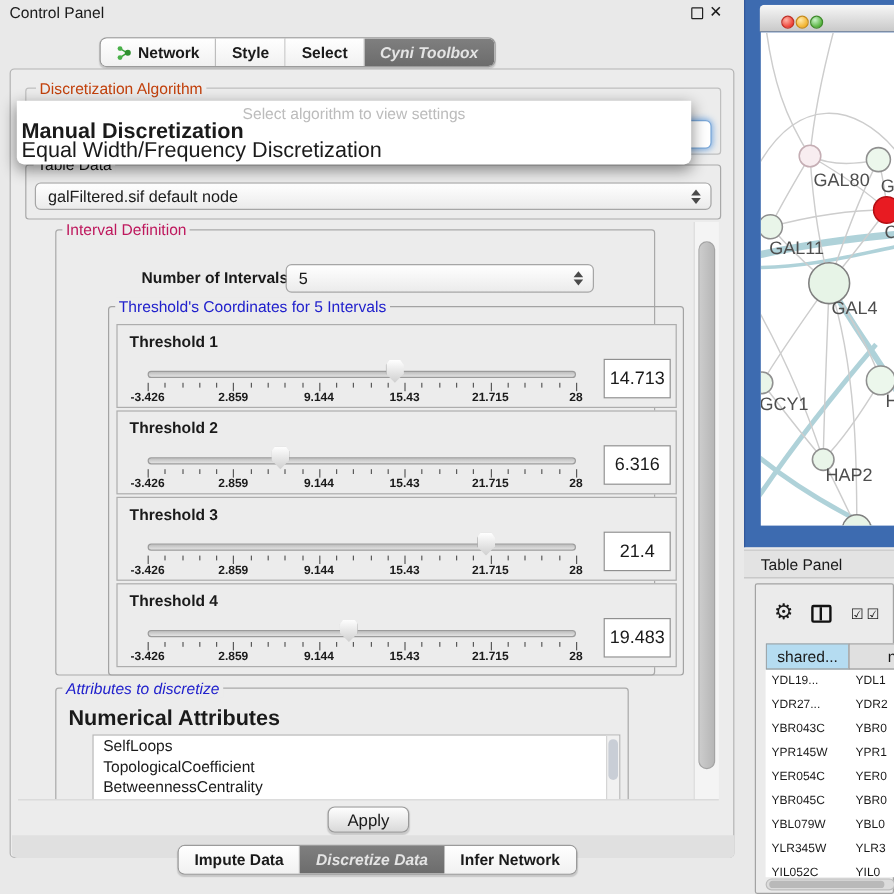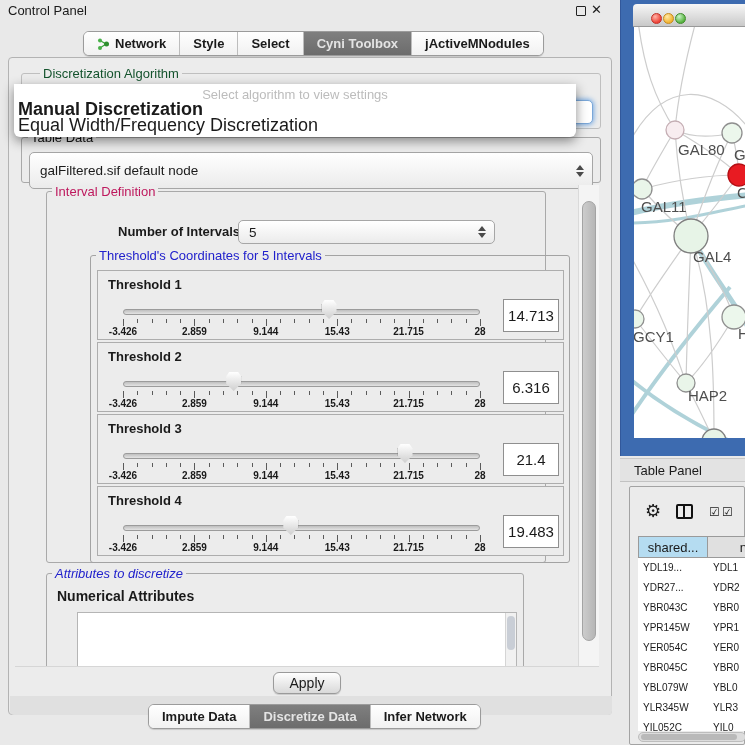--- a/index.html
+++ b/index.html
@@ -16,53 +16,53 @@
   #cp-title { left:8px; top:3px; font-size:13px; }
   #float-btn { left:576px; top:6px; width:10px; height:10px; border:1.5px solid #222; border-radius:1px; }
   #close-btn { left:591px; top:2px; font-size:13px; font-weight:bold; }
 
   .segmented { display:flex; border:1px solid #9b9b9b; border-radius:6px; overflow:hidden;
     background:#fff; box-shadow:0 1px 1px rgba(0,0,0,.15); }
   .seg { display:flex; align-items:center; justify-content:center; gap:5px;
     font-size:13px; font-weight:600; padding:0 13px; height:23px; background:linear-gradient(#ffffff,#f1f1f1);
     border-right:1px solid #bdbdbd; white-space:nowrap; }
   .seg:last-child { border-right:none; }
-  .seg.active { background:linear-gradient(#7f7f7f,#6c6c6c); color:#e4e4e4; }
+  .seg.active { background:linear-gradient(#7f7f7f,#6c6c6c); color:#e4e4e4;font-style:italic; }
   #top-tabs { left:83px; top:31px; }
   #bottom-tabs { left:148px; top:704px; }
 
   #main-panel { left:8px; top:57px; width:604px; height:658px; background:#ececec;
     border:1px solid #b3b3b3; border-radius:4px; }
 
   .groupbox { position:absolute; border:1px solid #a9a9a9; border-radius:3px; }
   .group-label { position:absolute; top:-8px; font-size:13px; background:#ececec; padding:0 3px; white-space:nowrap; }
 
   
   #algo-group { left:12px; top:15px; width:580px; height:56px; border-color:#bfbfbf; }
-  #algo-group .group-label { left:18px; color:#14532d; }
+  #algo-group .group-label { left:8px; color:#c2410c; }
   #algo-combo { left:20px; top:42px; width:564px; height:24px; background:#fff; border:1px solid #7aa7d8;
     border-radius:5px; box-shadow:0 0 5px 1px #79abe2; }
 
   
   #algo-popup { left:5px; top:26px; width:562px; height:53px; background:#fff;
     box-shadow:0 4px 12px rgba(0,0,0,.45); border-radius:0 0 6px 6px; z-index:50; }
   #popup-hint { text-align:center; font-size:13px; color:#bcbcbc; padding-top:3px; height:17px; }
   .popup-item { font-size:18px; padding:0 4px; line-height:16px; }
   .popup-item.first { font-weight:bold; }
 
   
   #tabledata-group { left:12px; top:79px; width:580px; height:46px; }
   #tabledata-group .group-label { left:6px; color:#111; }
   .combo { position:absolute; background:linear-gradient(#ffffff,#ebebeb); border:1px solid #a6a6a6;
     border-radius:5px; font-size:13.5px; display:flex; align-items:center; padding-left:10px; }
   .stepper { position:absolute; right:8px; top:50%; transform:translateY(-50%); width:8px; height:12px; }
   .stepper:before, .stepper:after { content:""; position:absolute; left:0; border-left:4px solid transparent; border-right:4px solid transparent; }
   .stepper:before { top:0; border-bottom:5px solid #4a4a4a; }
   .stepper:after { bottom:0; border-top:5px solid #4a4a4a; }
-  #tabledata-combo { left:20px; top:94px; width:564px; height:37px; }
+  #tabledata-combo { left:20px; top:94px; width:564px; height:23px; }
 
   
   #scroll-view { left:6px; top:127px; width:562px; height:481px; overflow:hidden; }
   #cp-vscroll { left:569px; top:127px; width:21px; height:481px; background:#f4f4f4; border-left:1px solid #dadada; }
   #cp-vscroll .thumb { position:absolute; left:3px; top:16px; width:14px; height:440px; border-radius:7px;
     background:linear-gradient(90deg,#cccccc,#b6b6b6); border:1px solid #a3a3a3; }
 
   #interval-group { left:31px; top:6px; width:500px; height:372px; }
   #interval-group > .group-label { left:5px; color:#be185d; }
   #noi-label { left:71px; top:32px; font-size:13px; font-weight:bold; }
@@ -79,21 +79,21 @@
     background:linear-gradient(180deg,#ffffff,#cfcfcf);
     clip-path:polygon(0 22%,20% 0,80% 0,100% 22%,100% 60%,50% 100%,0 60%);
     filter:drop-shadow(0 0 0.8px #777) drop-shadow(0 1px 1px rgba(0,0,0,.25)); }
   .th-tick { position:absolute; width:1px; background:#5a5a5a; }
   .th-ticklabel { position:absolute; top:55px; font-size:10px; font-weight:bold; transform:translateX(-50%); }
   .th-value { position:absolute; left:405px; top:28px; width:56px; height:33px; background:#fff;
     border:1px solid #8f8f8f; font-size:15px; text-align:center; line-height:31px; }
 
   #attr-group { left:31px; top:388px; width:478px; height:96px; }
   #attr-group > .group-label { left:5px; color:#2121cc;font-style:italic; }
-  #attr-sub { left:10px; top:14px; font-size:14px; font-weight:bold; }
+  #attr-sub { left:10px; top:14px; font-size:18px; font-weight:bold; }
   #attr-list { left:30px; top:38px; width:440px; height:58px; background:#fff; border:1px solid #b5b5b5; overflow:hidden; }
   .attr-item { font-size:13px; line-height:17px; padding-left:8px; }
   #attr-scroll { position:absolute; right:0; top:0; width:11px; height:100%; background:#f1f1f1; border-left:1px solid #d5d5d5; }
   #attr-scroll .thumb { position:absolute; left:1px; top:3px; width:8px; height:34px; background:#c9ced6; border-radius:4px; }
 
   #apply-row { left:6px; top:608px; width:584px; height:30px; border-top:1px solid #d6d6d6; }
   #apply-btn { left:258px; top:5px; width:68px; height:22px; border:1px solid #9a9a9a; border-radius:6px;
     background:linear-gradient(#fefefe,#d9d9d9); font-size:14px; text-align:center; line-height:20px;
     box-shadow:0 1px 1px rgba(0,0,0,.15); }
   #bottom-band { left:1px; top:638px; width:602px; height:19px; background:#e0e0e0; border-radius:0 0 4px 4px; }
@@ -155,23 +155,20 @@
         <span>Network</span>
       </div>
       <div class="seg">
         <span>Style</span>
       </div>
       <div class="seg">
         <span>Select</span>
       </div>
       <div class="seg active">
         <span>Cyni Toolbox</span>
-      </div>
-      <div class="seg">
-        <span>jActiveMNodules</span>
       </div>
     </div>
 
   <div id="main-panel" class="abs">
 
     <div id="algo-group" class="groupbox">
       <span class="group-label">Discretization Algorithm</span>
     </div>
     <div id="algo-combo" class="abs"></div>
 
@@ -357,20 +354,25 @@
                 <div class="th-value">19.483</div>
               </div>
             </div>
         </div>
       </div>
 
       <div id="attr-group" class="groupbox">
         <span class="group-label">Attributes to discretize</span>
         <span id="attr-sub" class="abs">Numerical Attributes</span>
         <div id="attr-list" class="abs">
+          <div id="attr-items">
+              <div class="attr-item">SelfLoops</div>
+              <div class="attr-item">TopologicalCoefficient</div>
+              <div class="attr-item">BetweennessCentrality</div>
+            </div>
           <div id="attr-scroll">
               <div class="thumb"></div>
             </div>
         </div>
       </div>
     </div>
 
     <div id="cp-vscroll" class="abs">
       <div class="thumb"></div>
     </div>

